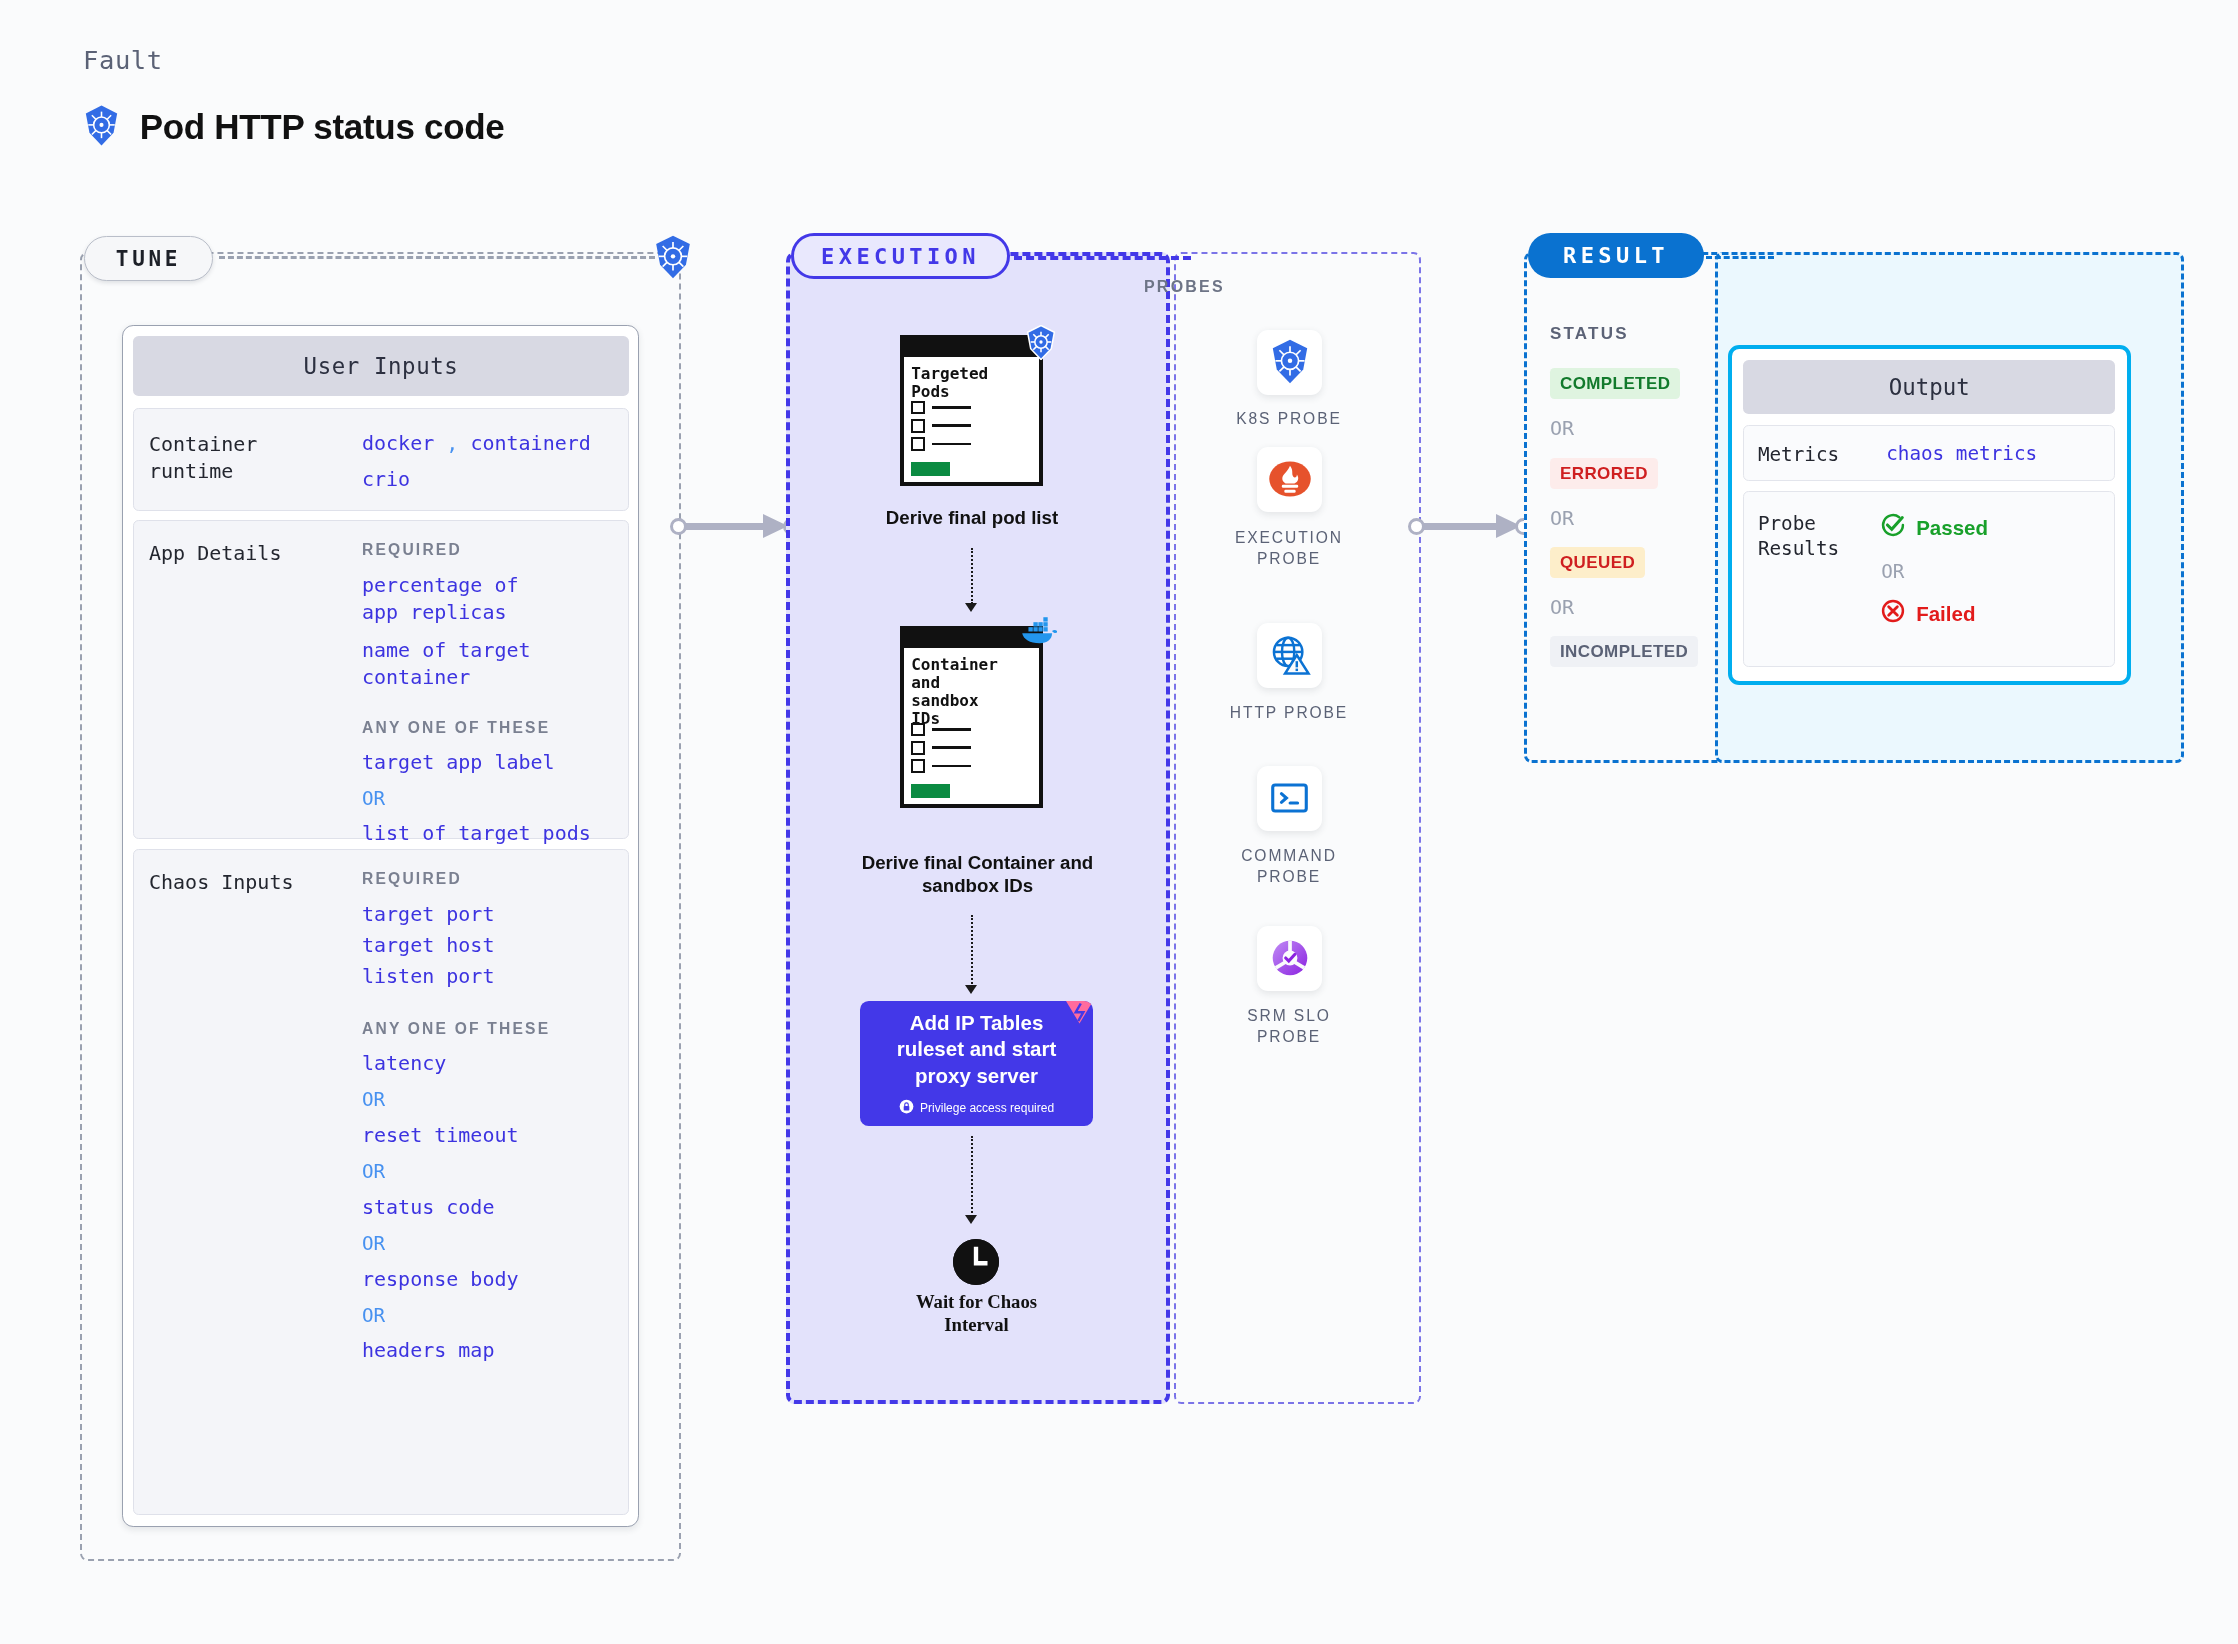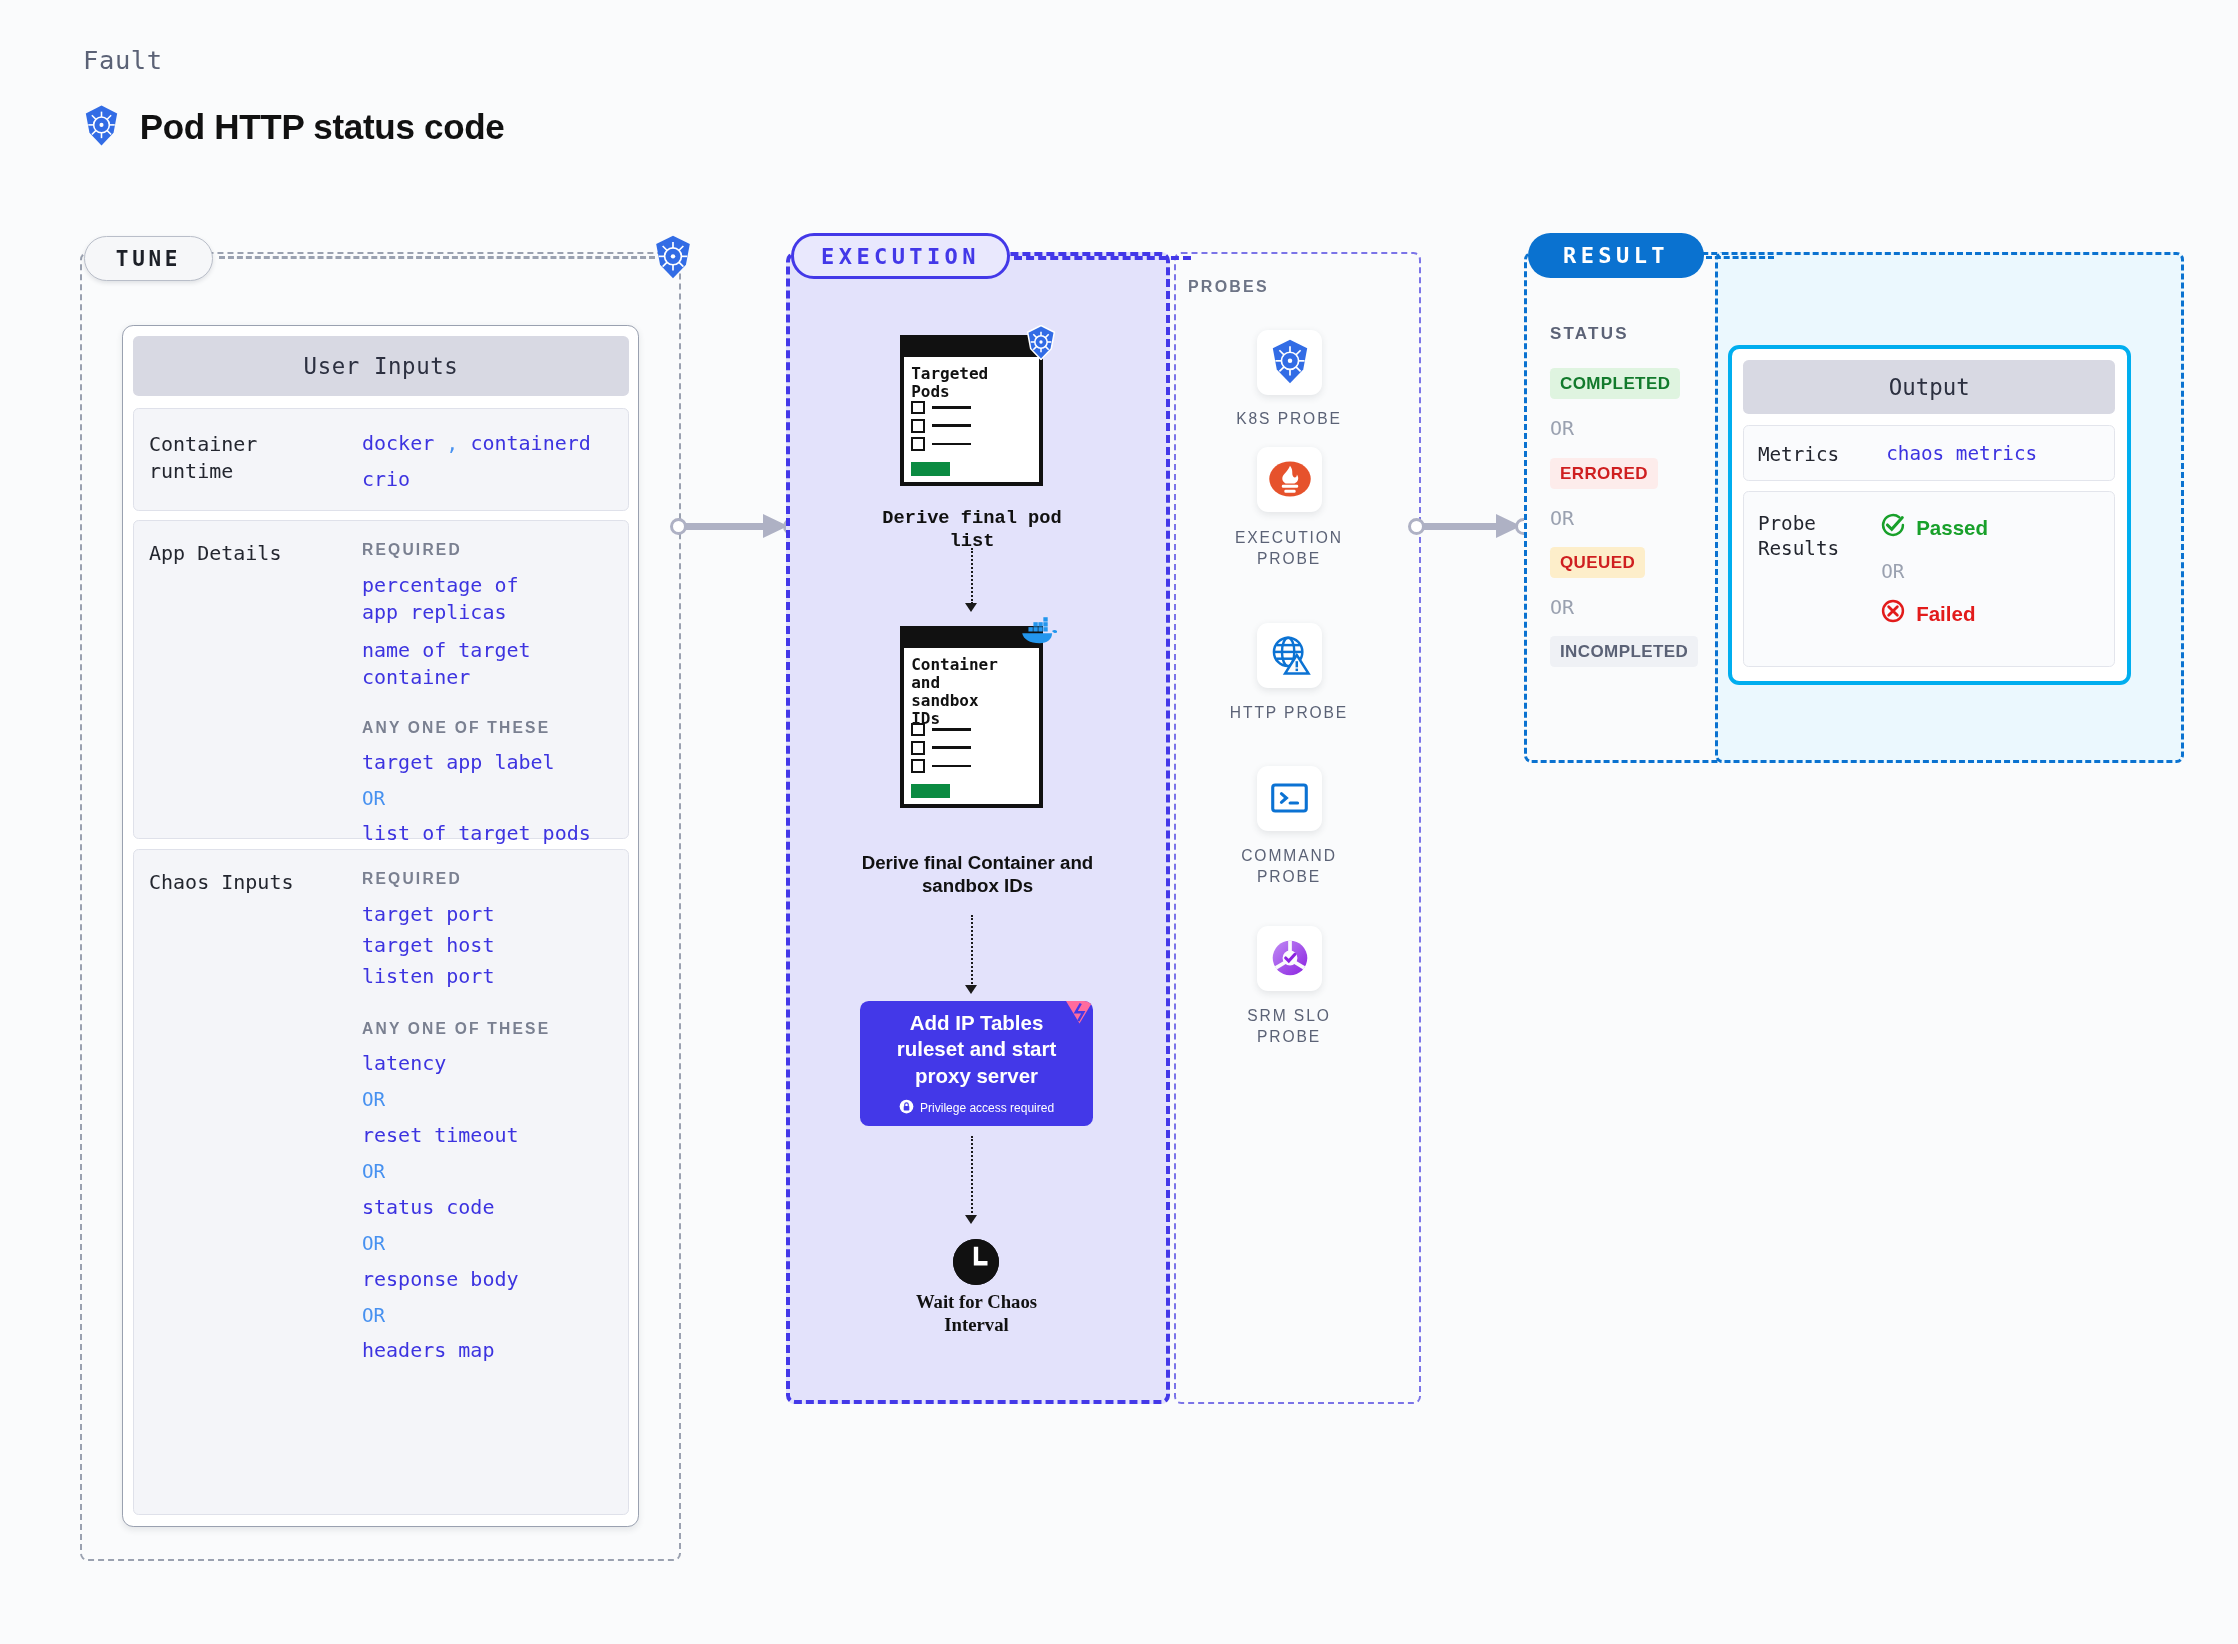--- a/index.html
+++ b/index.html
@@ -108,21 +108,21 @@
     border-top:4.4px dashed #4338e8;z-index:7;
   }
 
   
   #probes-panel{
     left:1174px;top:252px;width:247px;height:1152px;
     border:2.5px dashed #7b74e8;border-radius:7.5px;
     background:#fafbfc;
   }
   #probes-label{
-    position:absolute;left:1188px;top:278px;
+    position:absolute;left:1144px;top:278px;
     font-family:"Liberation Sans",sans-serif;
     font-size:16px;color:#6d7486;letter-spacing:2.2px;font-weight:600;
   }
 
   
   #result-panel{
     left:1524px;top:252px;width:214px;height:511px;
     border:3.7px dashed #0a72d0;border-radius:7.5px;
     background:#fafbfc;
   }
@@ -414,21 +414,21 @@
         <line x1="12" y1="33" x2="20" y2="33"></line>
           <line x1="44" y1="33" x2="52" y2="33"></line>
         <line x1="17" y1="18" x2="24" y2="25"></line>
           <line x1="40" y1="41" x2="47" y2="48"></line>
         <line x1="47" y1="18" x2="40" y2="25"></line>
           <line x1="24" y1="41" x2="17" y2="48"></line>
       </g>
     </svg>
   </span>
 </div>
-<div class="node-caption" style="left:860px;top:507px;width:224px;font-family:Liberation Mono, monospace;">Derive final pod list</div>
+<div class="node-caption" style="left:860px;top:507px;width:224px;">Derive final pod list</div>
 <div class="v-arrow" style="left:971px;top:548px;height:56px;"></div>
 <div class="v-arrow-head" style="left:965px;top:603px;"></div>
 
 <div class="doc-node" style="left:900px;top:626px;height:182px;">
   <div class="doc-paper"></div>
   <div class="doc-topbar"></div>
   <div class="doc-title">
     <div>Container</div>
     <div>and</div>
     <div>sandbox</div>

